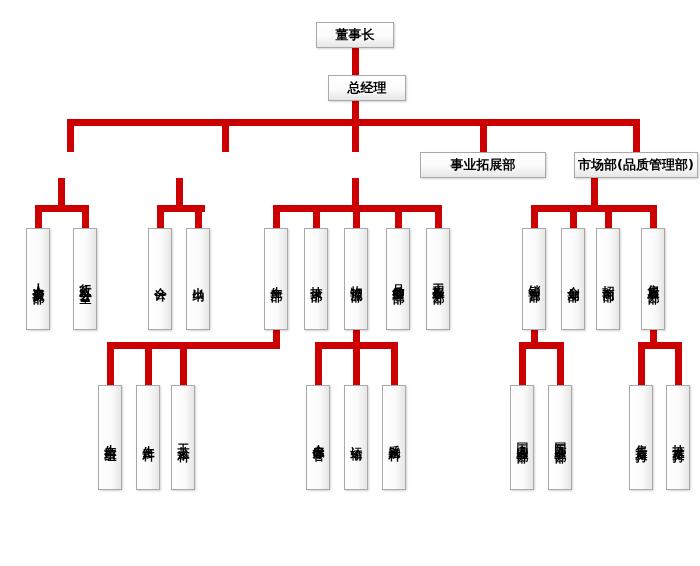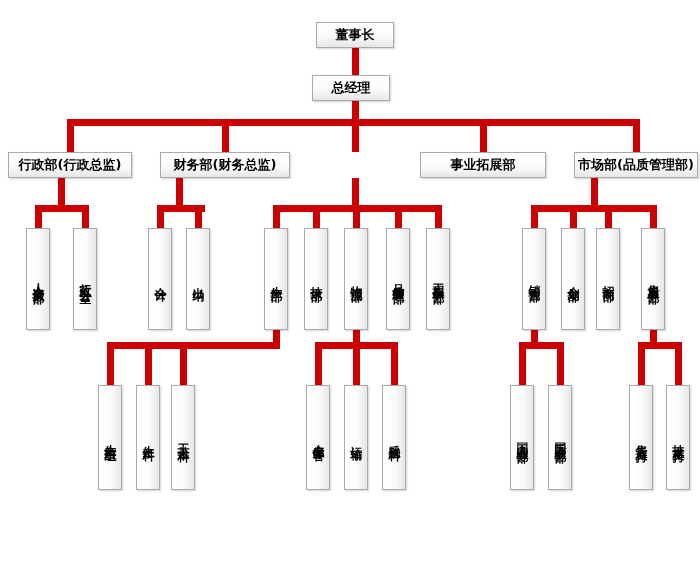--- a/index.html
+++ b/index.html
@@ -94,23 +94,21 @@
   <div class="hline" style="left:519px;top:342px;width:45px"></div>
   <div class="vline" style="left:519px;top:349px;height:36px"></div>
   <div class="vline" style="left:557px;top:349px;height:36px"></div>
 
   <div class="vline" style="left:650px;top:330px;height:19px"></div>
   <div class="hline" style="left:638px;top:342px;width:44px"></div>
   <div class="vline" style="left:638px;top:349px;height:36px"></div>
   <div class="vline" style="left:675px;top:349px;height:36px"></div>
 
   <div class="node h" style="left:316px;top:22px;width:78px">董事长</div>
-  <div class="node h" style="left:312px;top:75px;width:78px">总经理</div>
-  <div class="node h" style="left:8px;top:152px;width:124px">行政部(行政总监)</div>
-  <div class="node h" style="left:160px;top:152px;width:130px">财务部(财务总监)</div>
+  <div class="node h" style="left:328px;top:75px;width:78px">总经理</div>
   <div class="node h" style="left:420px;top:152px;width:126px">事业拓展部</div>
   <div class="node h" style="left:574px;top:152px;width:124px">市场部(品质管理部)</div>
 
   <div class="node v" style="left:26px;top:228px">人力资源部</div>
   <div class="node v" style="left:73px;top:228px">行政办公室</div>
   <div class="node v" style="left:148px;top:228px">会计</div>
   <div class="node v" style="left:186px;top:228px">出纳</div>
   <div class="node v" style="left:264px;top:228px">生产部</div>
   <div class="node v" style="left:304px;top:228px">技术部</div>
   <div class="node v" style="left:344px;top:228px">物流部</div>

